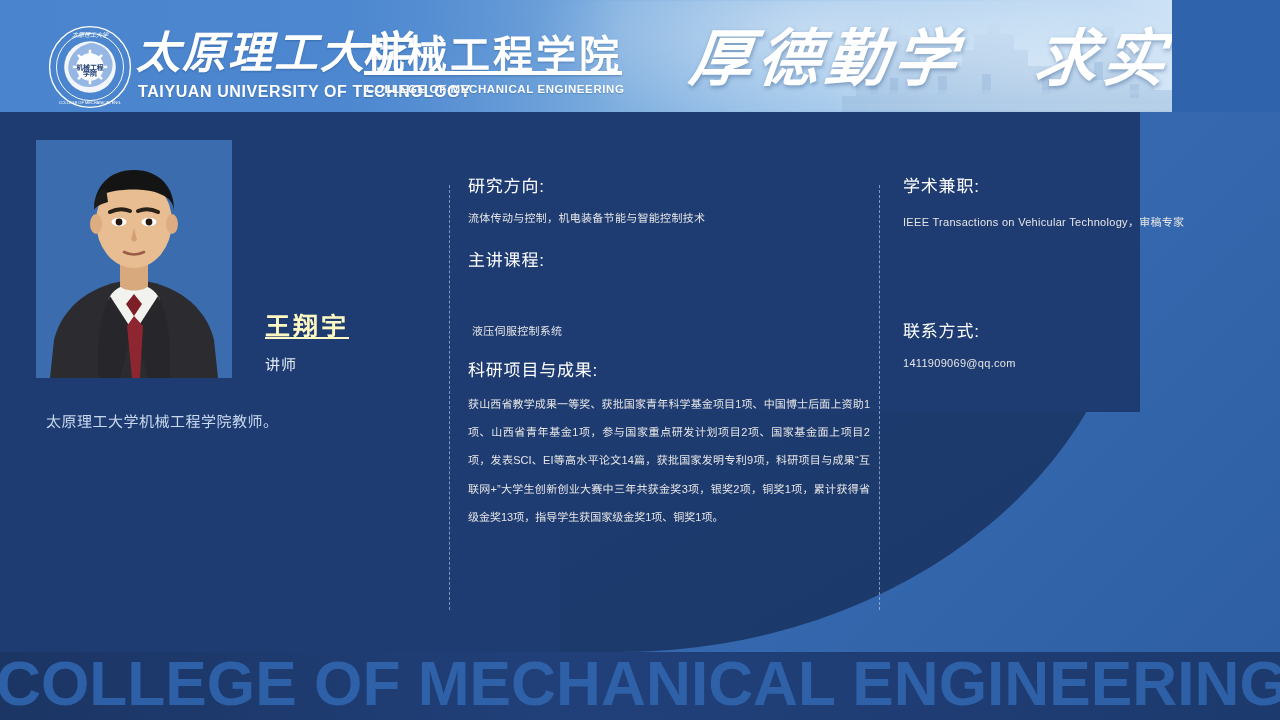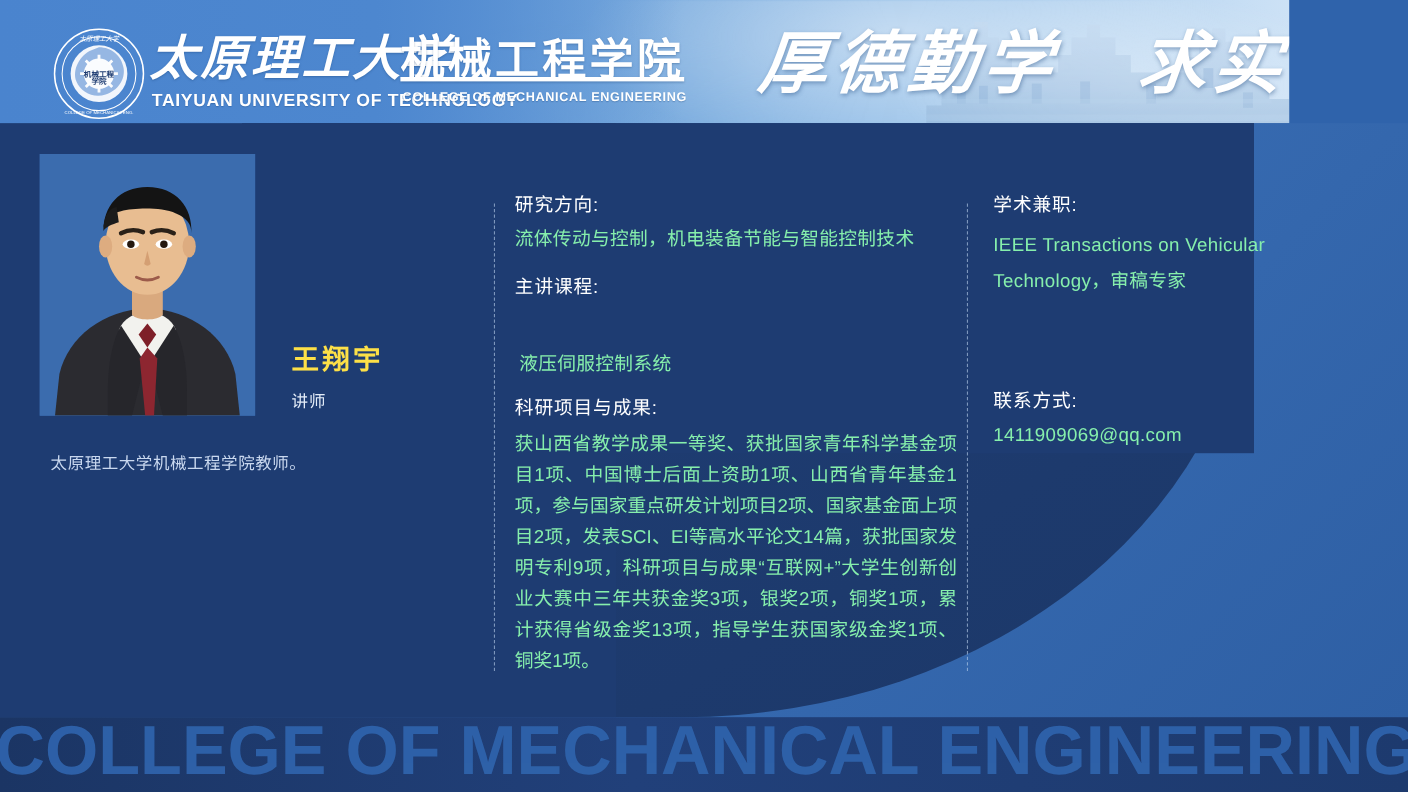--- a/index.html
+++ b/index.html
@@ -142,23 +142,24 @@
     width:196px; height:238px;
     overflow:hidden;
     background:#3b6cae;
   }
   .photo svg { display:block; }
 
   
   .name {
     position:absolute; left:265px; top:306px;
     font-size:25px; font-weight:700;
-    color:#fde047;
+    color:#fef9c3;
     letter-spacing:3px;
     white-space:nowrap;
+    text-decoration:underline;
   }
   .role {
     position:absolute; left:265px; top:353px;
     font-size:15px;
     color:#e3ecf8;
     letter-spacing:1px;
     white-space:nowrap;
   }
   .bio {
     position:absolute; left:46px; top:410px;
@@ -183,22 +184,22 @@
   .col-right{ position:absolute; left:903px; top:172px; width:300px; }
 
   .sec-head {
     font-size:17px; font-weight:400;
     color:#ffffff;
     letter-spacing:.8px;
     margin-bottom:9px;
     white-space:nowrap;
   }
   .sec-body {
-    font-size:17px;
-    color:#86efac;
+    font-size:11px;
+    color:#e5e5e5;
     line-height:24px;
     letter-spacing:.3px;
   }
   .sec-body.indent { padding-left:4px;margin-top:48px; }
   .sec-body.para {
     line-height:28.2px;
     text-align:justify;
     letter-spacing:0;
   }
   .blk { margin-bottom:16px; }

